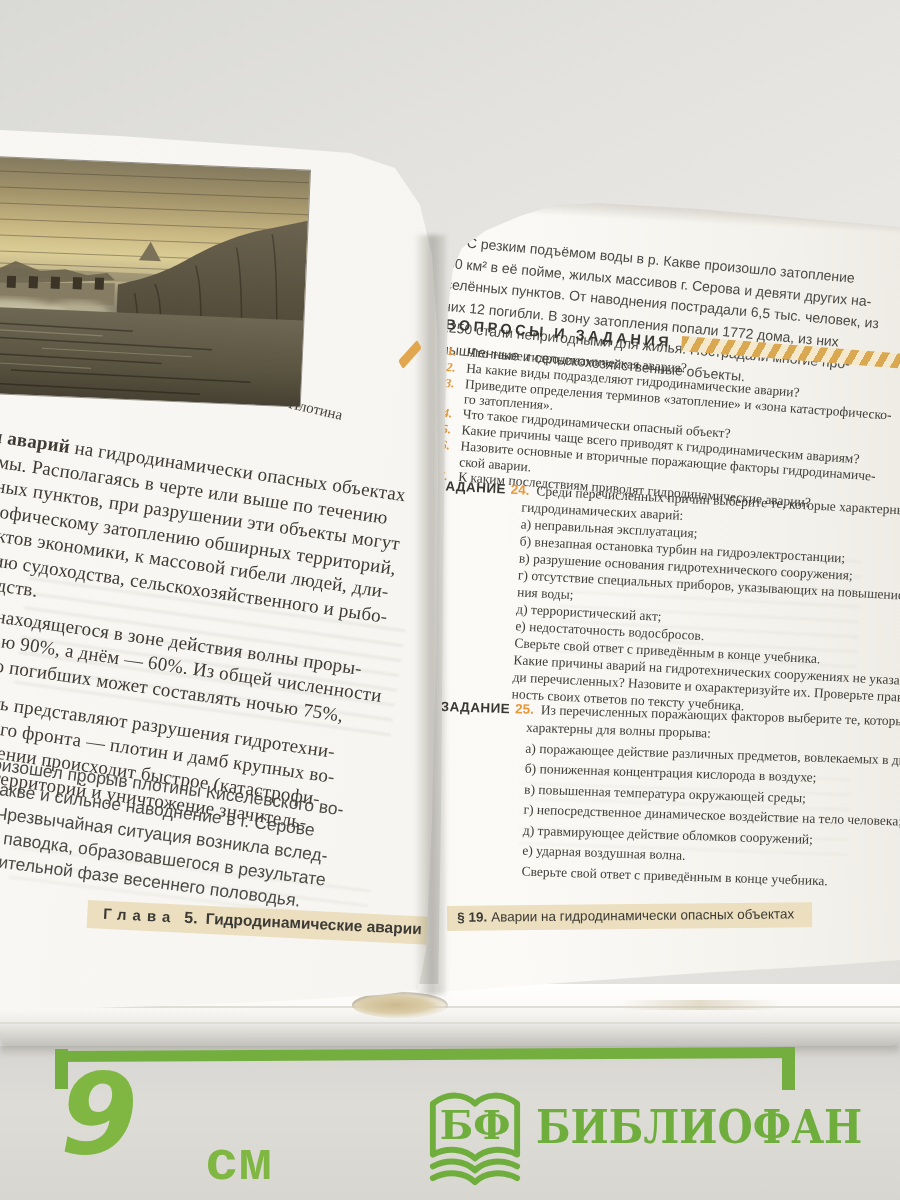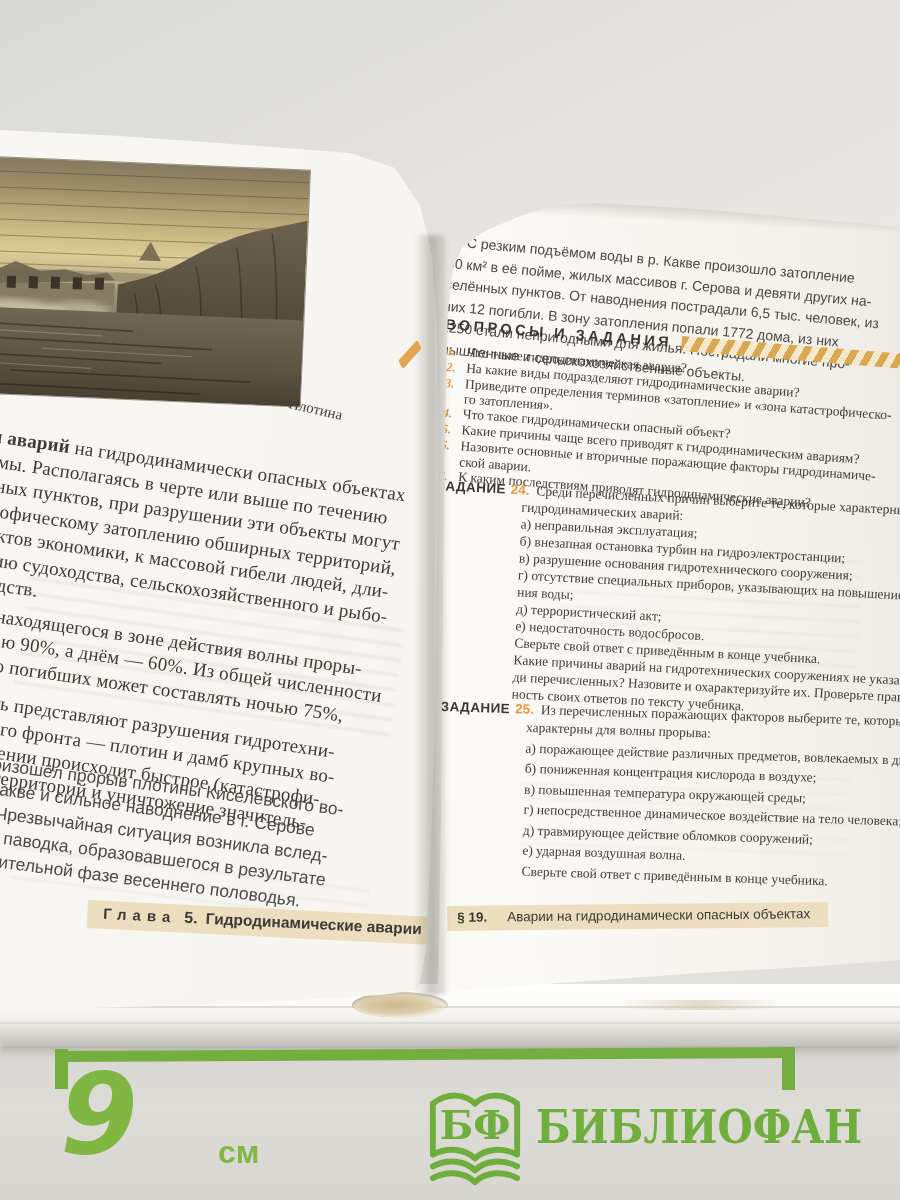--- a/index.html
+++ b/index.html
@@ -80,30 +80,30 @@
   .task-num{color:#e8973a;font-weight:bold;font-family:"Liberation Sans",sans-serif;font-size:13.5px;margin-left:5px;margin-right:7px;}
   .task-first{white-space:nowrap;}
   .task-body{margin-left:86px;}
   .task-body .line{white-space:nowrap;}
   .t24{left:437px;top:478px;width:560px;transform:rotate(3deg);}
   .t24 .task-body .line{line-height:17px;}
   .t25{left:441px;top:699px;width:560px;transform:rotate(1.8deg);}
   .t25 .task-body .line{line-height:20.5px;}
   .rp-footer{position:absolute;left:447px;top:906px;transform:rotate(-0.6deg);transform-origin:0 0;
     background:#ebdfbf;padding:4px 18px 6px 10px;white-space:nowrap;color:#3c3a35;font-size:13.5px;}
-  .rp-footer .par{font-weight:bold;margin-right:20px;}
+  .rp-footer .par{font-weight:bold;margin-right:4px;}
 
   
   .ruler-line{position:absolute;left:55px;top:1049px;width:740px;height:11px;background:#74ae3e;transform:rotate(-.3deg);}
   .cap-l{position:absolute;left:55px;top:1049px;width:13px;height:40px;background:#74ae3e;}
   .cap-r{position:absolute;left:782px;top:1047px;width:13px;height:43px;background:#74ae3e;}
   .ruler-value{position:absolute;left:60px;top:1058px;color:#7fb742;
     font-family:"DejaVu Sans",sans-serif;font-weight:bold;font-style:italic;font-size:112px;letter-spacing:-8px;line-height:1;}
-  .ruler-unit{position:absolute;left:218px;top:1136px;color:#7fb742;
-    font-family:Liberation Sans, sans-serif;font-weight:bold;font-size:32px;line-height:1;}
+  .ruler-unit{position:absolute;left:205px;top:1136px;color:#7fb742;
+    font-family:Liberation Mono, monospace;font-weight:bold;font-size:56px;line-height:1;}
   .logo{position:absolute;left:426px;top:1084px;display:flex;align-items:flex-start;}
   .logo-text{margin-left:12px;margin-top:20px;color:#6fae3d;font-family:"DejaVu Serif",serif;
     font-weight:bold;font-size:46px;line-height:1;transform:scaleX(.88);transform-origin:0 0;letter-spacing:0px;}
 </style>
 </head>
 <body>
 
 <div class="photo">
 
   <div class="table-lower"></div>

